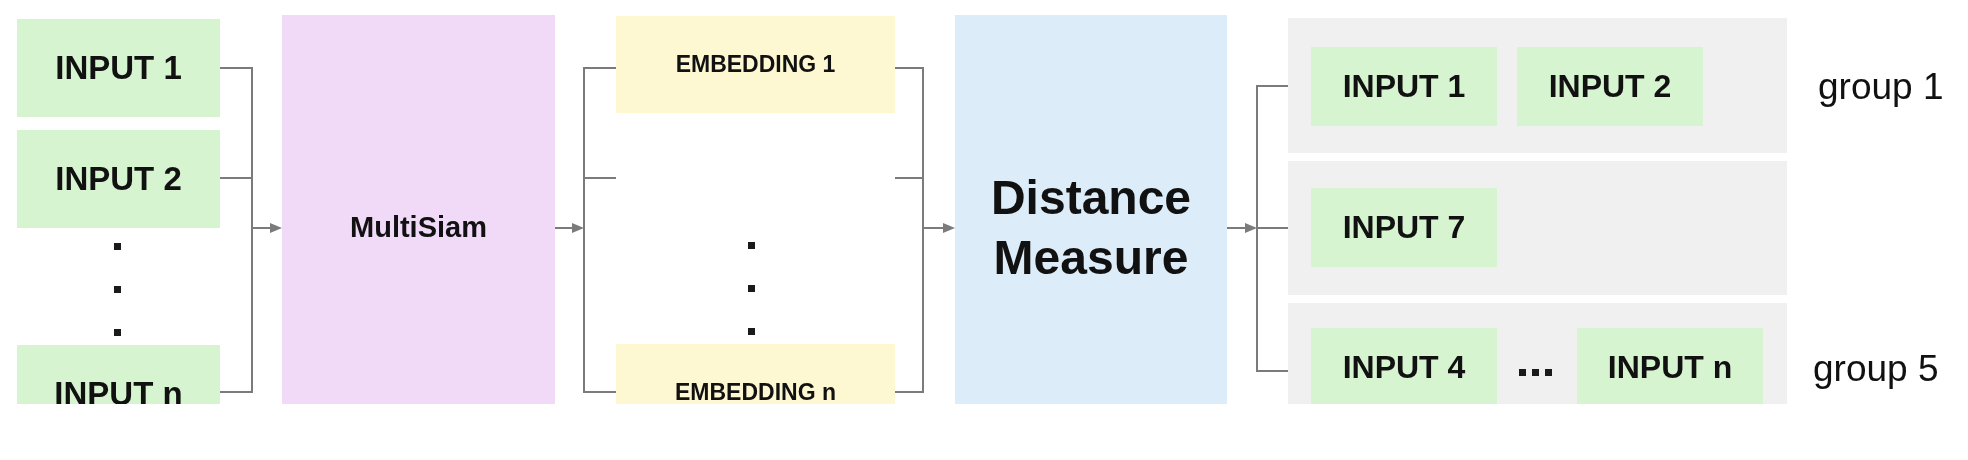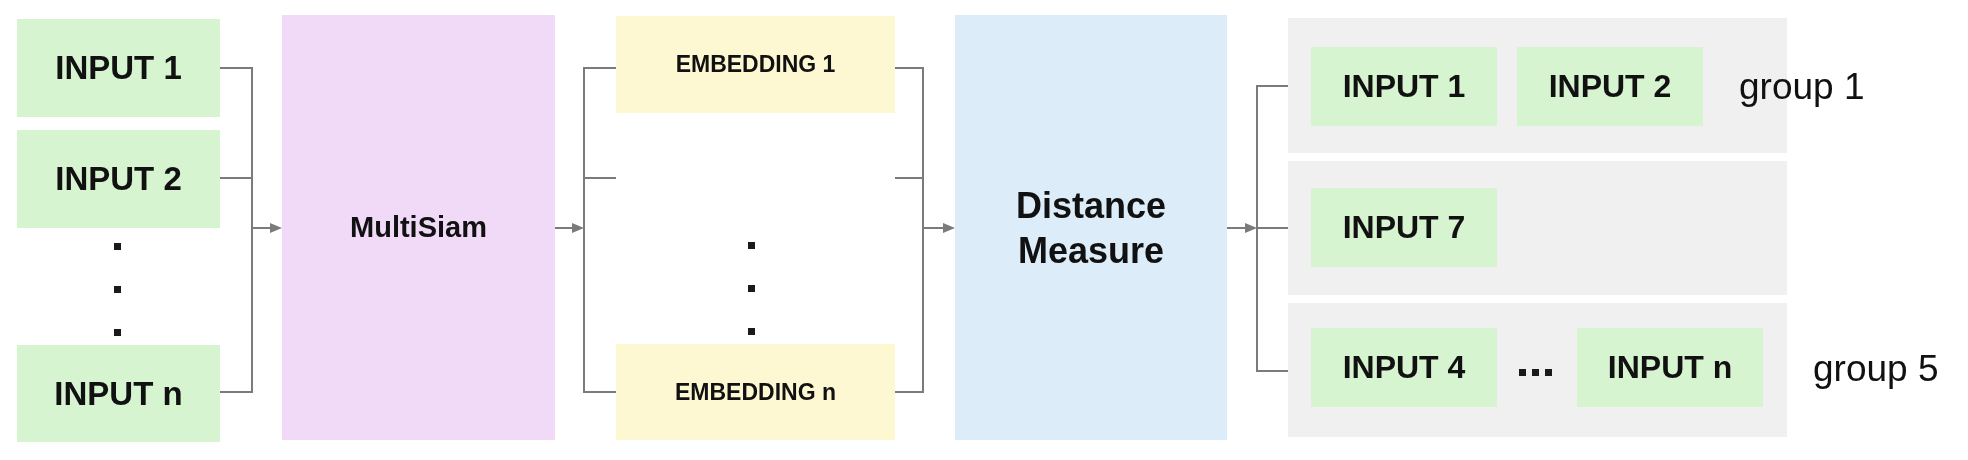--- a/index.html
+++ b/index.html
@@ -1,35 +1,35 @@
 <!DOCTYPE html>
 <html style="--input-green: #d6f4d0; --model-purple: #f1d9f8; --embedding-yellow: #fdf8d2; --distance-blue: #dcedf9; --group-gray: #f0f0f0; --connector-gray: #7b7b7b; --text-black: #111111;"><head>
 <meta charset="utf-8">
 <style>
   html,body{margin:0;padding:0;background:#ffffff;}
   .canvas{
     position:relative;
-    width:1968px;height:460px;
+    width:1968px;height:404px;
     background:#ffffff;
     font-family:"Liberation Sans", sans-serif;
     color:#111111;
     overflow:hidden;
   }
   .connectors{position:absolute;left:0;top:0;width:1968px;height:460px;}
   .connectors path{stroke:var(--connector-gray,#7b7b7b);stroke-width:2;fill:none;}
   .box{
     position:absolute;display:flex;align-items:center;justify-content:center;
     font-weight:bold;white-space:nowrap;
   }
   .input-box{background:var(--input-green,#d6f4d0);font-size:33px;}
   .model-box{background:var(--model-purple,#f1d9f8);font-size:29px;}
   .embedding-box{background:var(--embedding-yellow,#fdf8d2);font-size:23px;}
   .distance-box{
     background:var(--distance-blue,#dcedf9);
-    font-size:36px;line-height:1.25;text-align:center;
+    font-size:48px;line-height:1.25;text-align:center;
     flex-direction:column;
   }
   .group-row{position:absolute;background:var(--group-gray,#f0f0f0);}
   .group-item{background:var(--input-green,#d6f4d0);font-size:32px;}
   .group-label{
     position:absolute;font-size:37px;font-weight:400;
     transform:translateY(-50%);white-space:nowrap;
   }
   .vdots{position:absolute;display:flex;flex-direction:column;gap:36px;}
   .hdots{position:absolute;display:flex;flex-direction:row;gap:6px;}
@@ -128,16 +128,16 @@
   </div>
   <div class="hdots" style="left:1519px;top:369px">
     <i></i>
     <i></i>
     <i></i>
   </div>
   <div class="box group-item" style="left:1577px;top:328px;width:186px;height:79px">
     <span>INPUT n</span>
   </div>
 
-  <div class="group-label" style="left:1739px;top:87px">group 1</div>
+  <div class="group-label" style="left:1818px;top:87px">group 1</div>
   <div class="group-label" style="left:1813px;top:369px">group 5</div>
 
 </div>
 
 </body></html>

